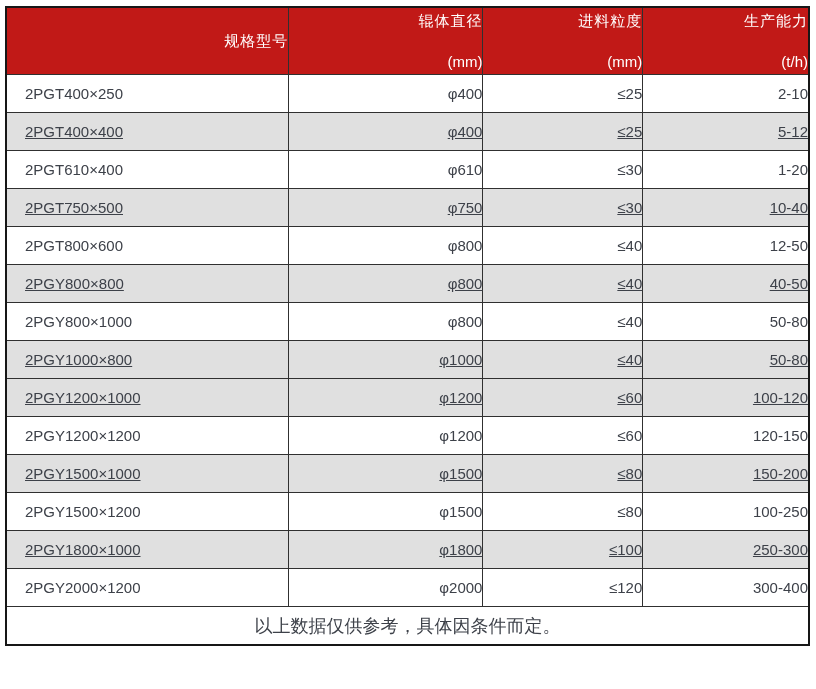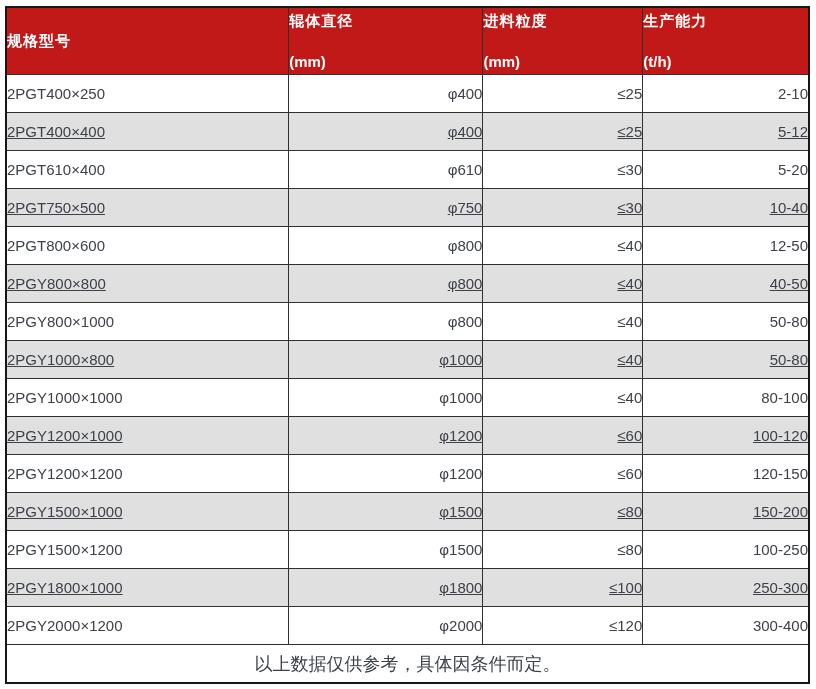--- a/index.html
+++ b/index.html
@@ -27,40 +27,40 @@
     padding: 0;
   }
   .col-1 { width: 35.2%; }
   .col-2 { width: 24.2%; }
   .col-3 { width: 19.9%; }
   .col-4 { width: 20.7%; }
 
   thead th {
     background: #c11917;
     color: #ffffff;
-    font-weight: 700;
+    font-weight: 400;
     height: 66px;
-    text-align: left;
+    text-align: right;
     vertical-align: middle;
     font-size: 15px;
     letter-spacing: 1px;
   }
   .h-title { display: block; line-height: 1.2; }
   .h-sub   { display: block; line-height: 1.2; margin-top: 23px; letter-spacing: 0; }
 
   tbody td {
     height: 37px;
     text-align: right;
     background: #ffffff;
     vertical-align: middle;
   }
   tbody tr.alt td { background: #e0e0e0; text-decoration: underline; }
   tbody td.col-model {
     text-align: left;
-    padding-left: 0;
+    padding-left: 18px;
   }
   tfoot td {
     height: 37px;
     text-align: center;
     background: #ffffff;
     vertical-align: middle;
     font-size: 18px;
   }
 </style>
 </head>
@@ -102,21 +102,21 @@
       <tr class="alt">
         <td class="col-model">2PGT400×400</td>
         <td>φ400</td>
         <td>≤25</td>
         <td>5-12</td>
       </tr>
       <tr>
         <td class="col-model">2PGT610×400</td>
         <td>φ610</td>
         <td>≤30</td>
-        <td>5-20</td>
+        <td>1-20</td>
       </tr>
       <tr class="alt">
         <td class="col-model">2PGT750×500</td>
         <td>φ750</td>
         <td>≤30</td>
         <td>10-40</td>
       </tr>
       <tr>
         <td class="col-model">2PGT800×600</td>
         <td>φ800</td>
@@ -133,26 +133,20 @@
         <td class="col-model">2PGY800×1000</td>
         <td>φ800</td>
         <td>≤40</td>
         <td>50-80</td>
       </tr>
       <tr class="alt">
         <td class="col-model">2PGY1000×800</td>
         <td>φ1000</td>
         <td>≤40</td>
         <td>50-80</td>
-      </tr>
-      <tr>
-        <td class="col-model">2PGY1000×1000</td>
-        <td>φ1000</td>
-        <td>≤40</td>
-        <td>80-100</td>
       </tr>
       <tr class="alt">
         <td class="col-model">2PGY1200×1000</td>
         <td>φ1200</td>
         <td>≤60</td>
         <td>100-120</td>
       </tr>
       <tr>
         <td class="col-model">2PGY1200×1200</td>
         <td>φ1200</td>

